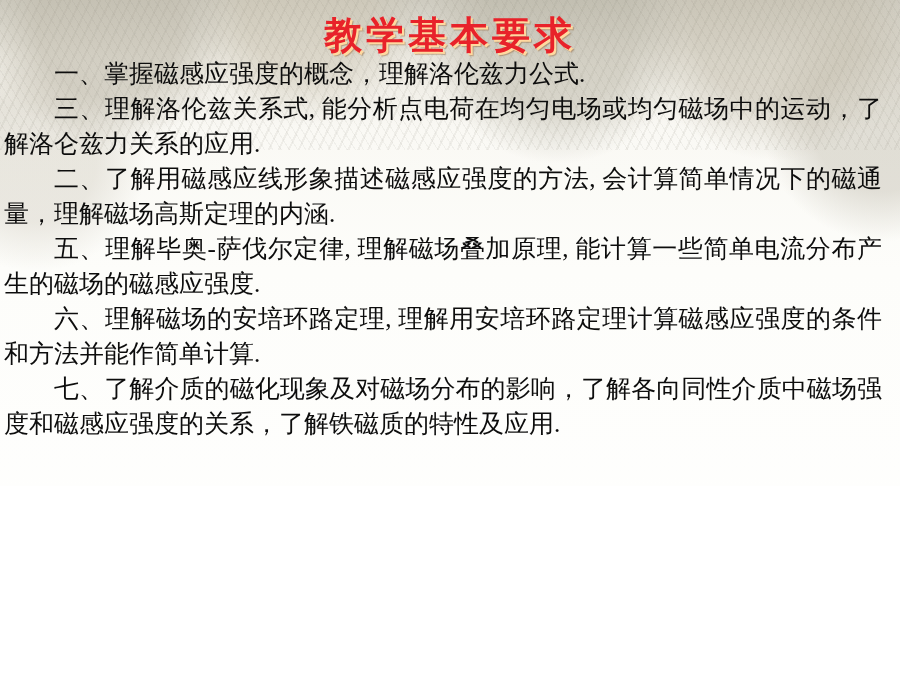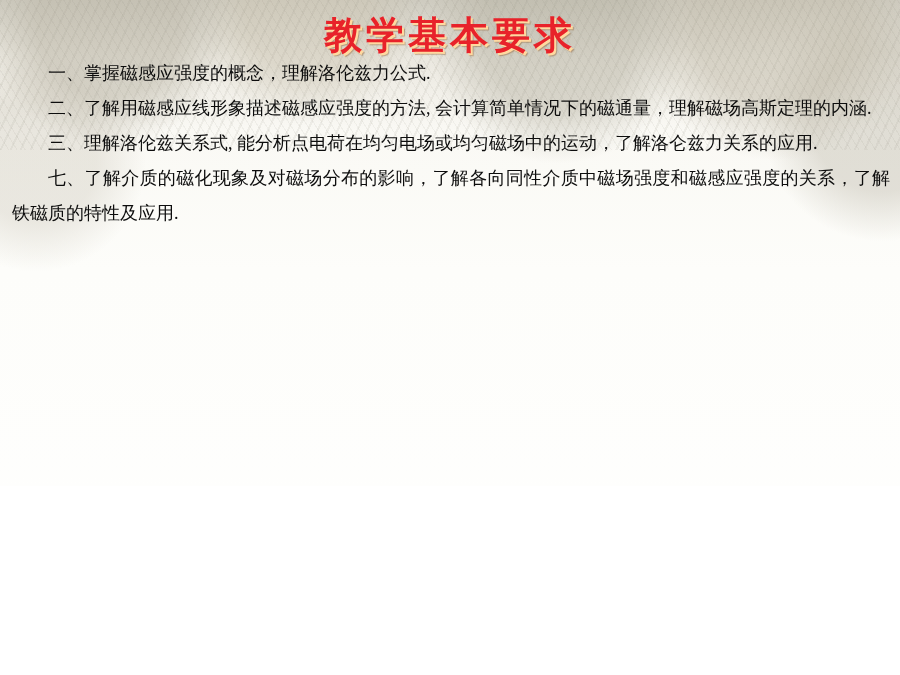--- a/index.html
+++ b/index.html
@@ -54,25 +54,25 @@
     letter-spacing: 4px;
     color: #e8222a;
     text-shadow:
       2px 2px 0 #ffd9a0,
       3px 3px 1px rgba(120,60,0,0.35);
     z-index: 3;
     white-space: nowrap;
   }
   #body-text {
     position: absolute;
-    left: 12px;
+    left: 4px;
     top: 56px;
     width: 878px;
     z-index: 2;
-    font-size: 18px;
+    font-size: 25px;
     line-height: 35px;
     color: #0d0d0d;
     letter-spacing: 0px;
   }
   .para {
     margin: 0 0 0 0;
     text-indent: 2em;
     text-align: justify;
     text-justify: inter-ideograph;
   }
@@ -84,18 +84,20 @@
 <body>
 
 <div id="slide">
 
   <div id="bg-texture"></div>
 
   <div id="title">教学基本要求</div>
 
   <div id="body-text">
     <p class="para">一、掌握磁感应强度的概念，理解洛伦兹力公式.</p>
+    <p class="para">三、理解洛伦兹关系式, 能分析点电荷在均匀电场或均匀磁场中的运动，了解洛仑兹力关系的应用.</p>
     <p class="para">二、了解用磁感应线形象描述磁感应强度的方法, 会计算简单情况下的磁通量，理解磁场高斯定理的内涵.</p>
-    <p class="para">三、理解洛伦兹关系式, 能分析点电荷在均匀电场或均匀磁场中的运动，了解洛仑兹力关系的应用.</p>
+    <p class="para">五、理解毕奥-萨伐尔定律, 理解磁场叠加原理, 能计算一些简单电流分布产生的磁场的磁感应强度.</p>
+    <p class="para">六、理解磁场的安培环路定理, 理解用安培环路定理计算磁感应强度的条件和方法并能作简单计算.</p>
     <p class="para">七、了解介质的磁化现象及对磁场分布的影响，了解各向同性介质中磁场强度和磁感应强度的关系，了解铁磁质的特性及应用.</p>
   </div>
 
 </div>
 
 </body></html>

